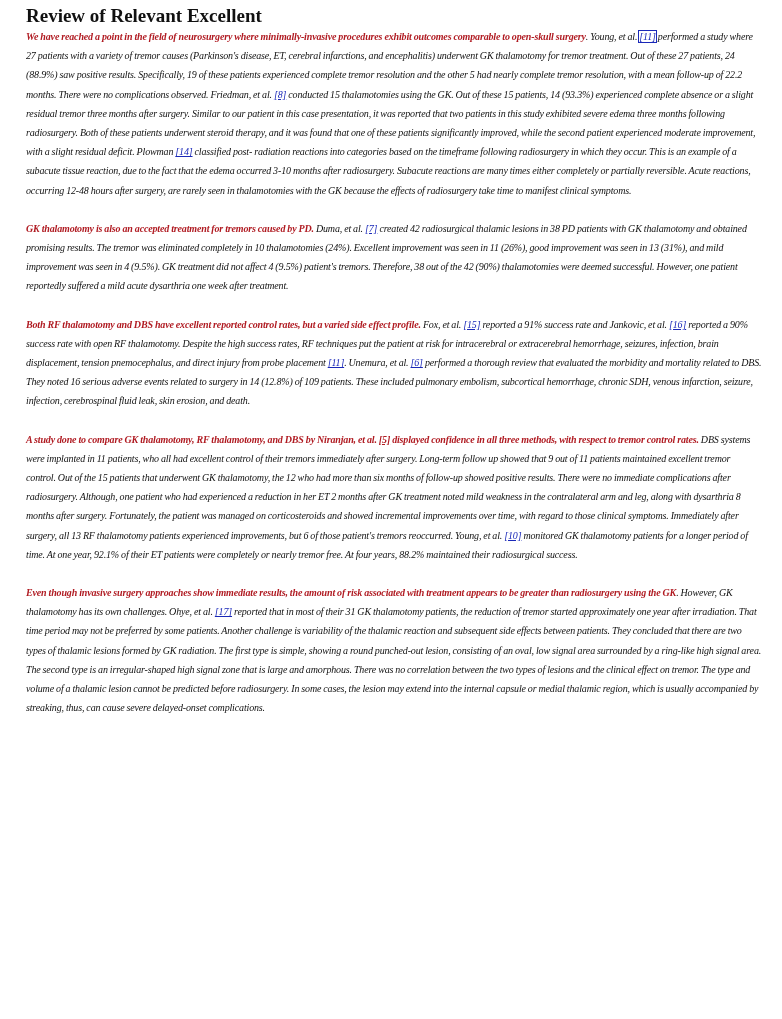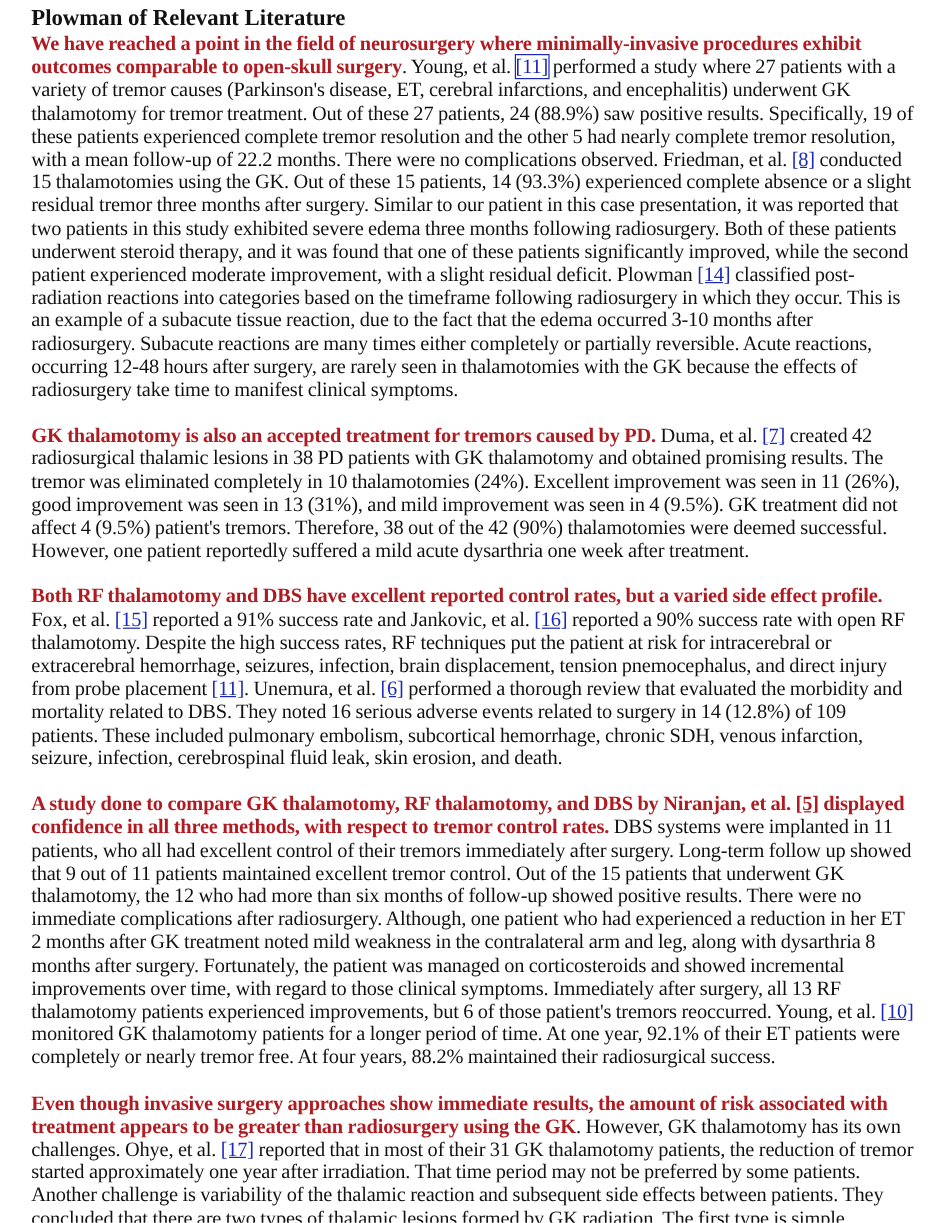--- a/index.html
+++ b/index.html
@@ -6,33 +6,33 @@
   body {
     width: 782px; height: 1019px; overflow: hidden;
     font-family: "Liberation Serif", "DejaVu Serif", serif;
     color: #111111;
   }
   .page { position: relative; padding: 5px 20px 0 26px; }
   h2.title {
     font-size: 19px; font-weight: bold; margin: 0; line-height: 22px; color: #111;
   }
   p.para {
-    margin: 0 0 19px 0; font-size: 17px; line-height: 19.2px;
-    letter-spacing: -0.15px; word-spacing: -0.3px;
+    margin: 0 0 19px 0; font-size: 10px; line-height: 19.2px;
+    letter-spacing: -0.15px; word-spacing: -0.3px; font-style: italic;
   }
   .lead { color: #b01b22; font-weight: bold; }
   a.ref { color: #1a28b8; text-decoration: underline; }
   a.ref.boxed { outline: 1px solid #1a28b8; outline-offset: 0px; text-decoration: none; }
   a.ref.red { color: #b01b22; }
 </style>
 </head>
 <body>
 
 <div class="page">
-  <h2 class="title">Plowman of Relevant Literature</h2>
+  <h2 class="title">Review of Relevant Excellent</h2>
   <div id="paras">
       <p class="para"><span class="lead">We have reached a point in the field of neurosurgery where minimally-invasive procedures exhibit outcomes comparable to open-skull surgery</span><span>. Young, et al. </span><a class="ref boxed" href="#">[11]</a><span> performed a study where 27 patients with a variety of tremor causes (Parkinson's disease, ET, cerebral infarctions, and encephalitis) underwent GK thalamotomy for tremor treatment. Out of these 27 patients, 24 (88.9%) saw positive results. Specifically, 19 of these patients experienced complete tremor resolution and the other 5 had nearly complete tremor resolution, with a mean follow-up of 22.2 months. There were no complications observed. Friedman, et al. </span><a class="ref" href="#">[8]</a><span> conducted 15 thalamotomies using the GK. Out of these 15 patients, 14 (93.3%) experienced complete absence or a slight residual tremor three months after surgery. Similar to our patient in this case presentation, it was reported that two patients in this study exhibited severe edema three months following radiosurgery. Both of these patients underwent steroid therapy, and it was found that one of these patients significantly improved, while the second patient experienced moderate improvement, with a slight residual deficit. Plowman </span><a class="ref" href="#">[14]</a><span> classified post- radiation reactions into categories based on the timeframe following radiosurgery in which they occur. This is an example of a subacute tissue reaction, due to the fact that the edema occurred 3-10 months after radiosurgery. Subacute reactions are many times either completely or partially reversible. Acute reactions, occurring 12-48 hours after surgery, are rarely seen in thalamotomies with the GK because the effects of radiosurgery take time to manifest clinical symptoms.</span></p>
       <p class="para"><span class="lead">GK thalamotomy is also an accepted treatment for tremors caused by PD.</span><span> Duma, et al. </span><a class="ref" href="#">[7]</a><span> created 42 radiosurgical thalamic lesions in 38 PD patients with GK thalamotomy and obtained promising results. The tremor was eliminated completely in 10 thalamotomies (24%). Excellent improvement was seen in 11 (26%), good improvement was seen in 13 (31%), and mild improvement was seen in 4 (9.5%). GK treatment did not affect 4 (9.5%) patient's tremors. Therefore, 38 out of the 42 (90%) thalamotomies were deemed successful. However, one patient reportedly suffered a mild acute dysarthria one week after treatment.</span></p>
       <p class="para"><span class="lead">Both RF thalamotomy and DBS have excellent reported control rates, but a varied side effect profile.</span><span> Fox, et al. </span><a class="ref" href="#">[15]</a><span> reported a 91% success rate and Jankovic, et al. </span><a class="ref" href="#">[16]</a><span> reported a 90% success rate with open RF thalamotomy. Despite the high success rates, RF techniques put the patient at risk for intracerebral or extracerebral hemorrhage, seizures, infection, brain displacement, tension pnemocephalus, and direct injury from probe placement </span><a class="ref" href="#">[11]</a><span>. Unemura, et al. </span><a class="ref" href="#">[6]</a><span> performed a thorough review that evaluated the morbidity and mortality related to DBS. They noted 16 serious adverse events related to surgery in 14 (12.8%) of 109 patients. These included pulmonary embolism, subcortical hemorrhage, chronic SDH, venous infarction, seizure, infection, cerebrospinal fluid leak, skin erosion, and death.</span></p>
       <p class="para"><span class="lead"><span>A study done to compare GK thalamotomy, RF thalamotomy, and DBS by Niranjan, et al. </span><a class="ref red" href="#">[5]</a><span> displayed confidence in all three methods, with respect to tremor control rates.</span></span><span> DBS systems were implanted in 11 patients, who all had excellent control of their tremors immediately after surgery. Long-term follow up showed that 9 out of 11 patients maintained excellent tremor control. Out of the 15 patients that underwent GK thalamotomy, the 12 who had more than six months of follow-up showed positive results. There were no immediate complications after radiosurgery. Although, one patient who had experienced a reduction in her ET 2 months after GK treatment noted mild weakness in the contralateral arm and leg, along with dysarthria 8 months after surgery. Fortunately, the patient was managed on corticosteroids and showed incremental improvements over time, with regard to those clinical symptoms. Immediately after surgery, all 13 RF thalamotomy patients experienced improvements, but 6 of those patient's tremors reoccurred. Young, et al. </span><a class="ref" href="#">[10]</a><span> monitored GK thalamotomy patients for a longer period of time. At one year, 92.1% of their ET patients were completely or nearly tremor free. At four years, 88.2% maintained their radiosurgical success.</span></p>
       <p class="para"><span class="lead">Even though invasive surgery approaches show immediate results, the amount of risk associated with treatment appears to be greater than radiosurgery using the GK</span><span>. However, GK thalamotomy has its own challenges. Ohye, et al. </span><a class="ref" href="#">[17]</a><span> reported that in most of their 31 GK thalamotomy patients, the reduction of tremor started approximately one year after irradiation. That time period may not be preferred by some patients. Another challenge is variability of the thalamic reaction and subsequent side effects between patients. They concluded that there are two types of thalamic lesions formed by GK radiation. The first type is simple, showing a round punched-out lesion, consisting of an oval, low signal area surrounded by a ring-like high signal area. The second type is an irregular-shaped high signal zone that is large and amorphous. There was no correlation between the two types of lesions and the clinical effect on tremor. The type and volume of a thalamic lesion cannot be predicted before radiosurgery. In some cases, the lesion may extend into the internal capsule or medial thalamic region, which is usually accompanied by streaking, thus, can cause severe delayed-onset complications.</span></p>
     </div>
 </div>
 
 </body></html>

